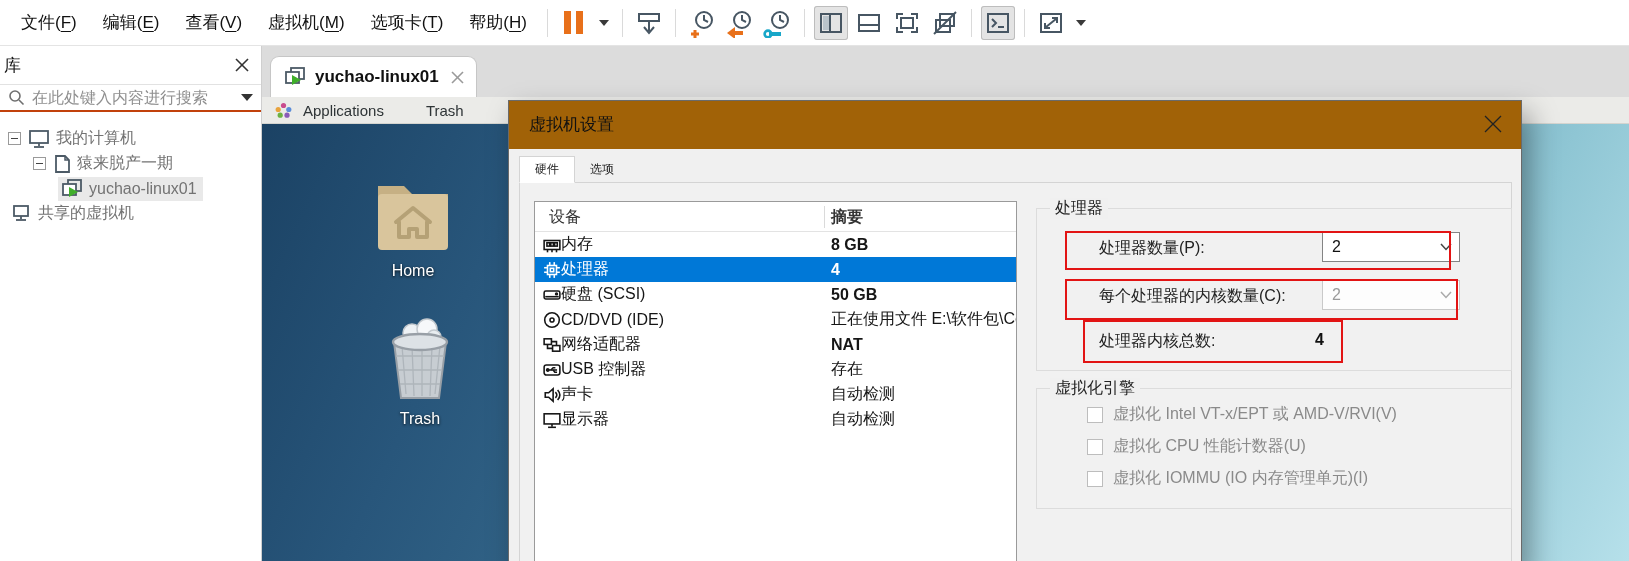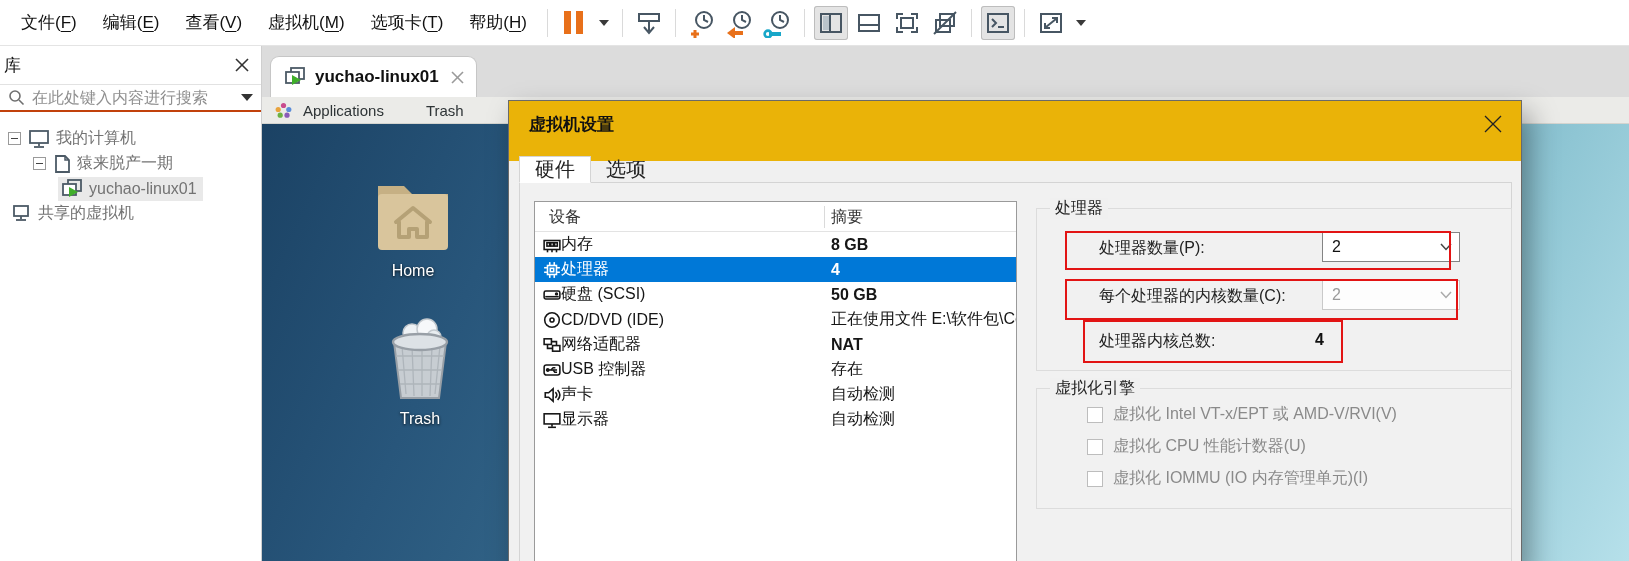--- a/index.html
+++ b/index.html
@@ -56,36 +56,36 @@
   .guest-menu { cursor:default; }
   .desktop { position:absolute; left:262px; top:124px; right:0; bottom:0;
              background:linear-gradient(115deg,#1b4264 0%,#28567b 18%,#35688b 35%,#4b82a0 52%,#68a3b8 68%,#8fc6d4 84%,#b6e0ea 100%); }
   .desk-icon { position:absolute; width:104px; text-align:center; color:#fff; font-size:16px;
                text-shadow:0 1px 3px rgba(0,0,0,.9); }
   .desk-icon .lbl { margin-top:2px; }
 
   
   .dialog { position:absolute; left:508px; top:100px; width:1014px; height:470px; background:#f0f0f0;
             border:1px solid #6a6a6a; box-shadow:8px 12px 26px rgba(0,0,0,.35); }
-  .dlg-titlebar { height:60px; background:#eab308; position:relative;font-weight:bold; }
+  .dlg-titlebar { height:48px; background:#a16207; position:relative; }
   .dlg-title { position:absolute; left:20px; top:12px; font-size:17px; color:#111; }
   .dlg-close { position:absolute; right:14px; top:9px; width:28px; height:28px; display:flex;
                align-items:center; justify-content:center; }
   .dlg-tabs { position:absolute; left:10px; top:55px; display:flex; z-index:2; }
-  .dlg-tab { height:27px; padding:0 15px; font-size:20px; color:#222; display:flex; align-items:center; }
+  .dlg-tab { height:27px; padding:0 15px; font-size:12px; color:#222; display:flex; align-items:center; }
   .dlg-tab.active { background:#fff; border:1px solid #d4d4d4; border-bottom:1px solid #fff; }
   .tab-page { position:absolute; left:10px; top:81px; width:993px; height:388px; background:#f1f1f1;
               border:1px solid #d4d4d4; }
 
   
   .dev-table { position:absolute; left:25px; top:100px; width:483px; height:369px; background:#fff;
                border:1px solid #9a9a9a; overflow:hidden; }
   .tbl-header { height:30px; position:relative; border-bottom:1px solid #e3e3e3; font-size:16px; color:#333; }
   .th-dev { position:absolute; left:14px; top:5px; }
-  .th-sum { position:absolute; left:296px; top:5px; }
+  .th-sum { position:absolute; left:296px; top:5px;font-weight:bold; }
   .tbl-vsep { position:absolute; left:289px; top:4px; height:22px; width:1px; background:#dadada; }
   .tbl-row { height:25px; display:flex; align-items:center; font-size:16px; color:#161616; }
   .cell-dev { width:288px; padding-left:8px; display:flex; align-items:center; flex:none; }
   .cell-sum { padding-left:8px; white-space:nowrap; }
   .tbl-row.selected { background:#0078d7; color:#fff; }
   .tbl-row.bold-sum .cell-sum { font-weight:700; }
   .devico { stroke:currentColor; fill:none; stroke-width:1.4; flex:none; }
 
   
   .grp { position:absolute; border:1px solid #dcdcdc; }

